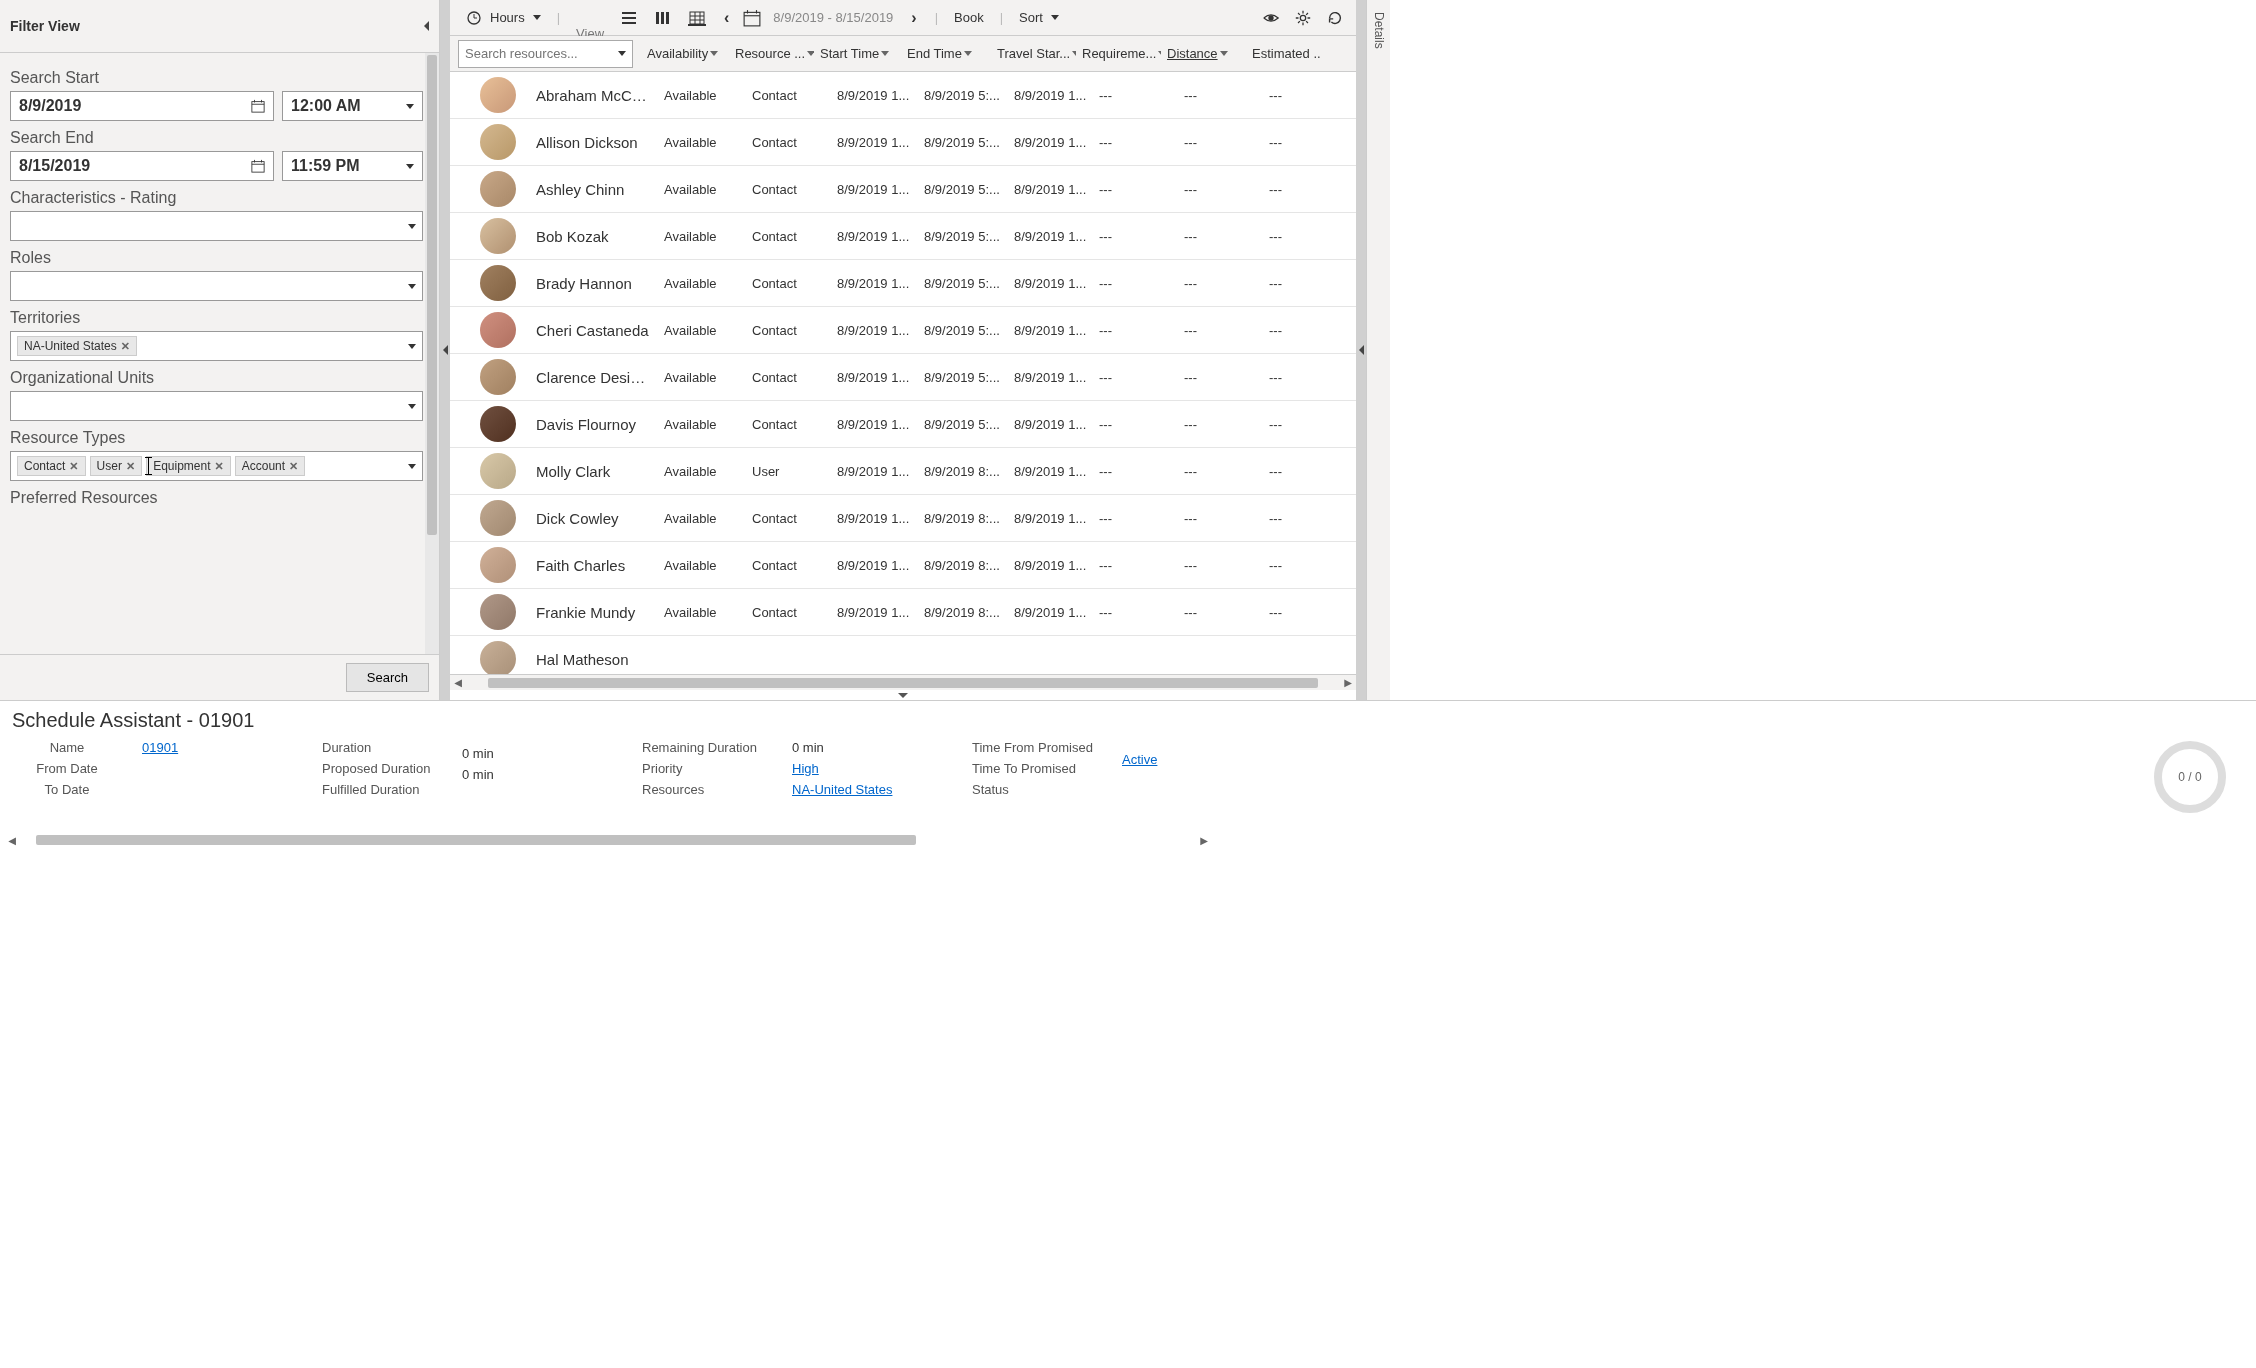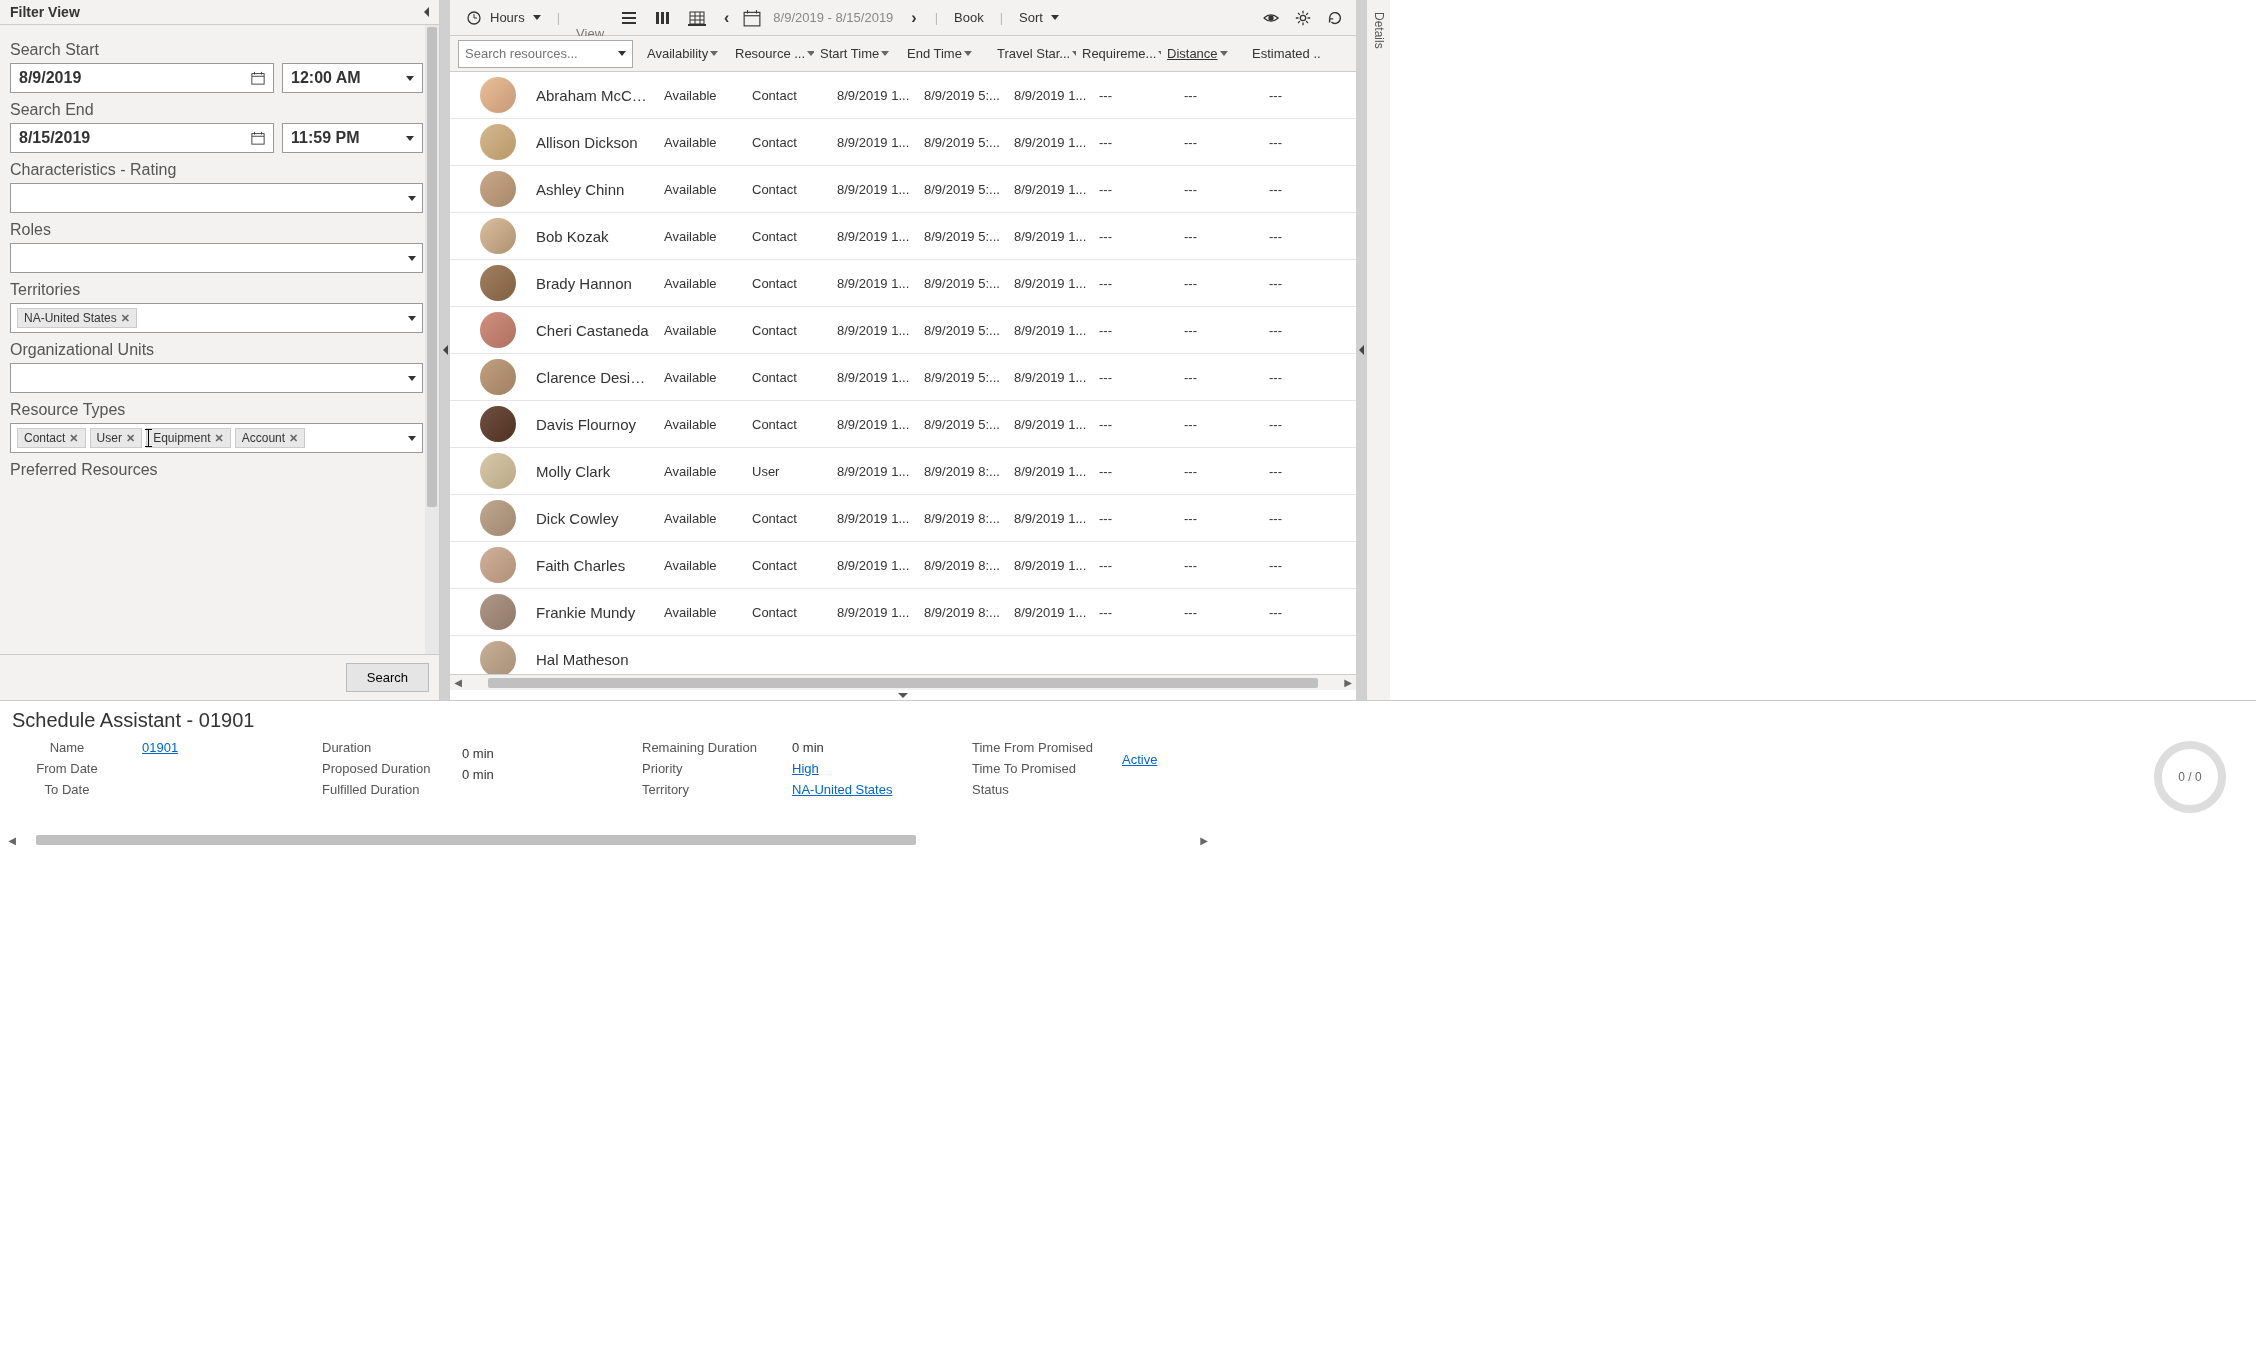--- a/index.html
+++ b/index.html
@@ -1,21 +1,21 @@
 <!DOCTYPE html>
 <html><head>
 <meta charset="utf-8">
 <style>
 * { box-sizing: border-box; margin: 0; padding: 0; font-family: 'Segoe UI', Tahoma, sans-serif; }
 body { background: #fff; font-size: 13px; color: #333; overflow: hidden; }
 .app { display: flex; width: 1390px; height: 700px; position: relative; }
 
 
 .filter-panel { width: 440px; background: #f3f2f1; border-right: 1px solid #ccc; display:flex; flex-direction:column; position:relative;}
-.filter-header { display:flex; justify-content:space-between; align-items:center; padding:4px 10px; border-bottom:1px solid #ccc; font-weight:600; font-size:14px;}
+.filter-header { display:flex; justify-content:space-between; align-items:center; padding:18px 10px; border-bottom:1px solid #ccc; font-weight:600; font-size:14px;}
 .filter-body { flex:1; overflow-y:auto; padding:8px 10px 0 10px; position:relative;}
 .filter-body-inner { padding-right:6px; }
 .field-label { font-size:16px; color:#555; margin-top:8px; margin-bottom:4px;}
 .row2 { display:flex; gap:8px; }
 .input-box { flex:1; background:#fff; border:1px solid #999; height:30px; display:flex; align-items:center; padding:0 8px; justify-content:space-between;}
 .input-box.wide { flex:2; }
 .input-box .val { font-size:16px; color:#333;font-weight:bold; }
 .cal-icon { width:14px; height:14px; display:inline-block; }
 .chev-down { width:0; height:0; border-left:4px solid transparent; border-right:4px solid transparent; border-top:5px solid #333;}
 .select-box { background:#fff; border:1px solid #999; min-height:30px; display:flex; align-items:center; padding:3px 6px; justify-content:space-between; flex-wrap:wrap;}
@@ -501,21 +501,21 @@
       <div class="info-lbl">Fulfilled Duration</div>
     </div>
     <div class="info-col" style="width:160px;">
       <div class="info-val"></div>
       <div class="info-val">0 min</div>
       <div class="info-val">0 min</div>
     </div>
     <div class="info-col" style="width:130px;">
       <div class="info-lbl">Remaining Duration</div>
       <div class="info-lbl">Priority</div>
-      <div class="info-lbl">Territory</div>
+      <div class="info-lbl">Resources</div>
     </div>
     <div class="info-col" style="width:160px;">
       <div class="info-val">0 min</div>
       <a class="link">High</a>
       <a class="link">NA-United States</a>
     </div>
     <div class="info-col" style="width:130px;">
       <div class="info-lbl">Time From Promised</div>
       <div class="info-lbl">Time To Promised</div>
       <div class="info-lbl">Status</div>

